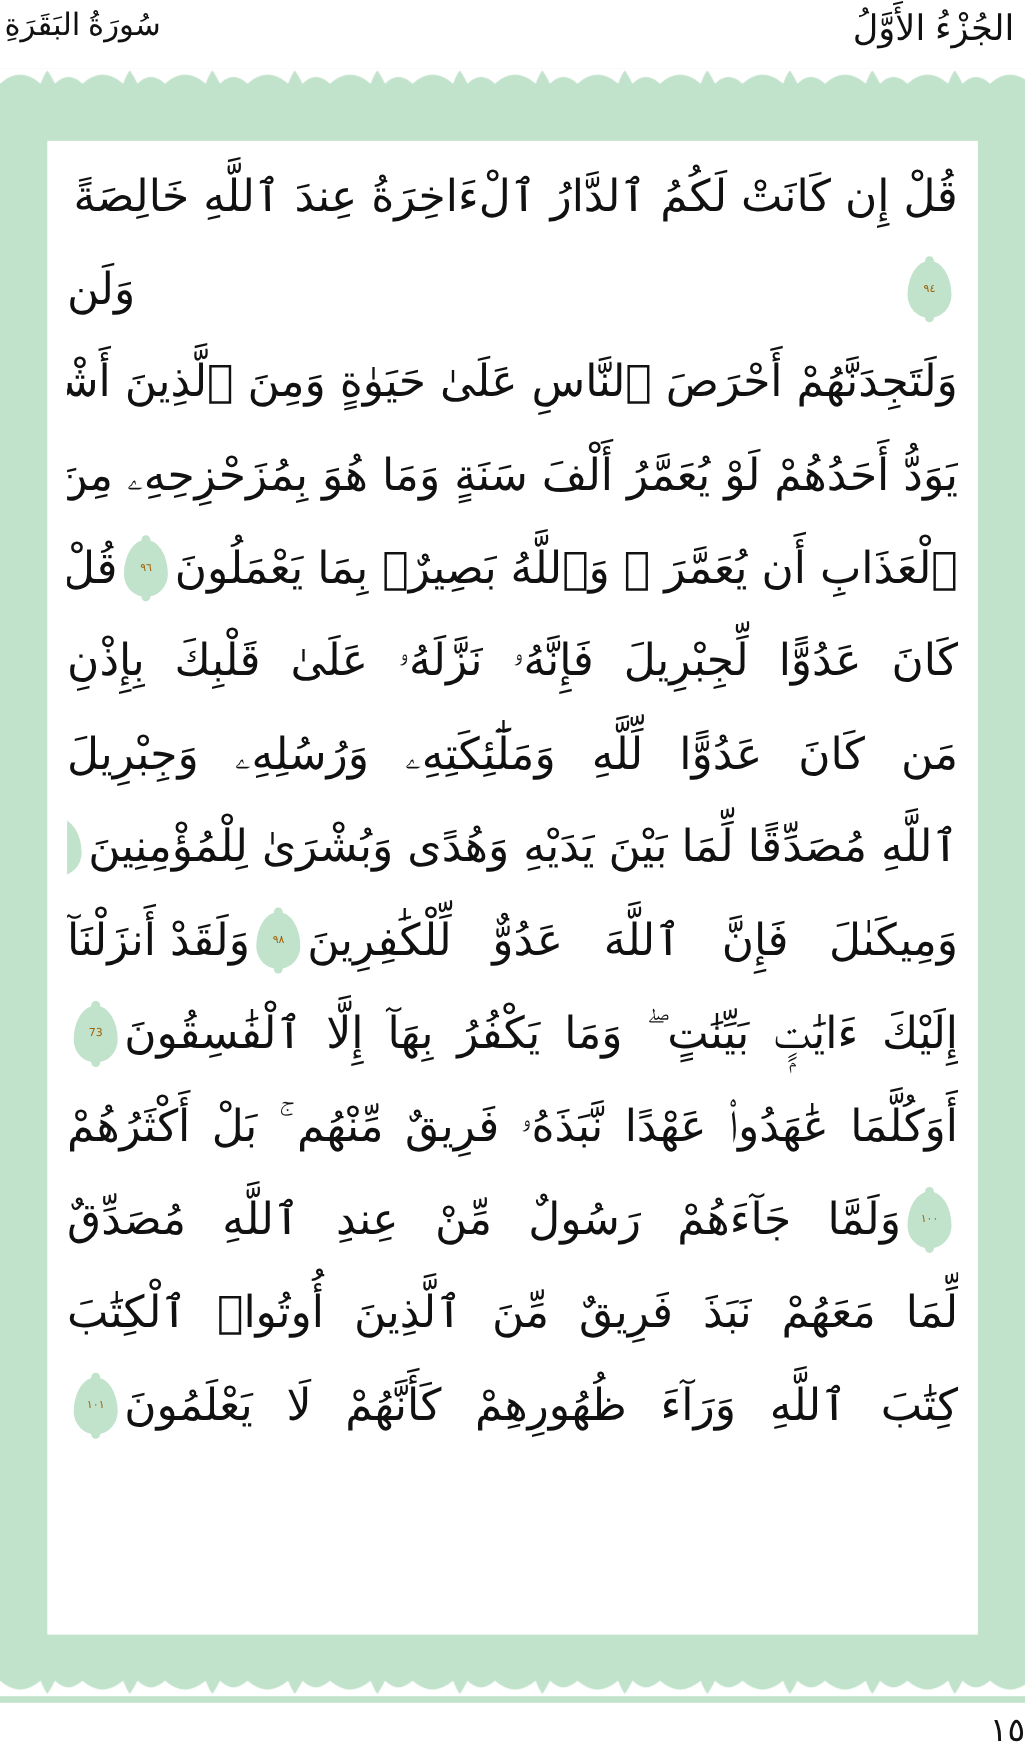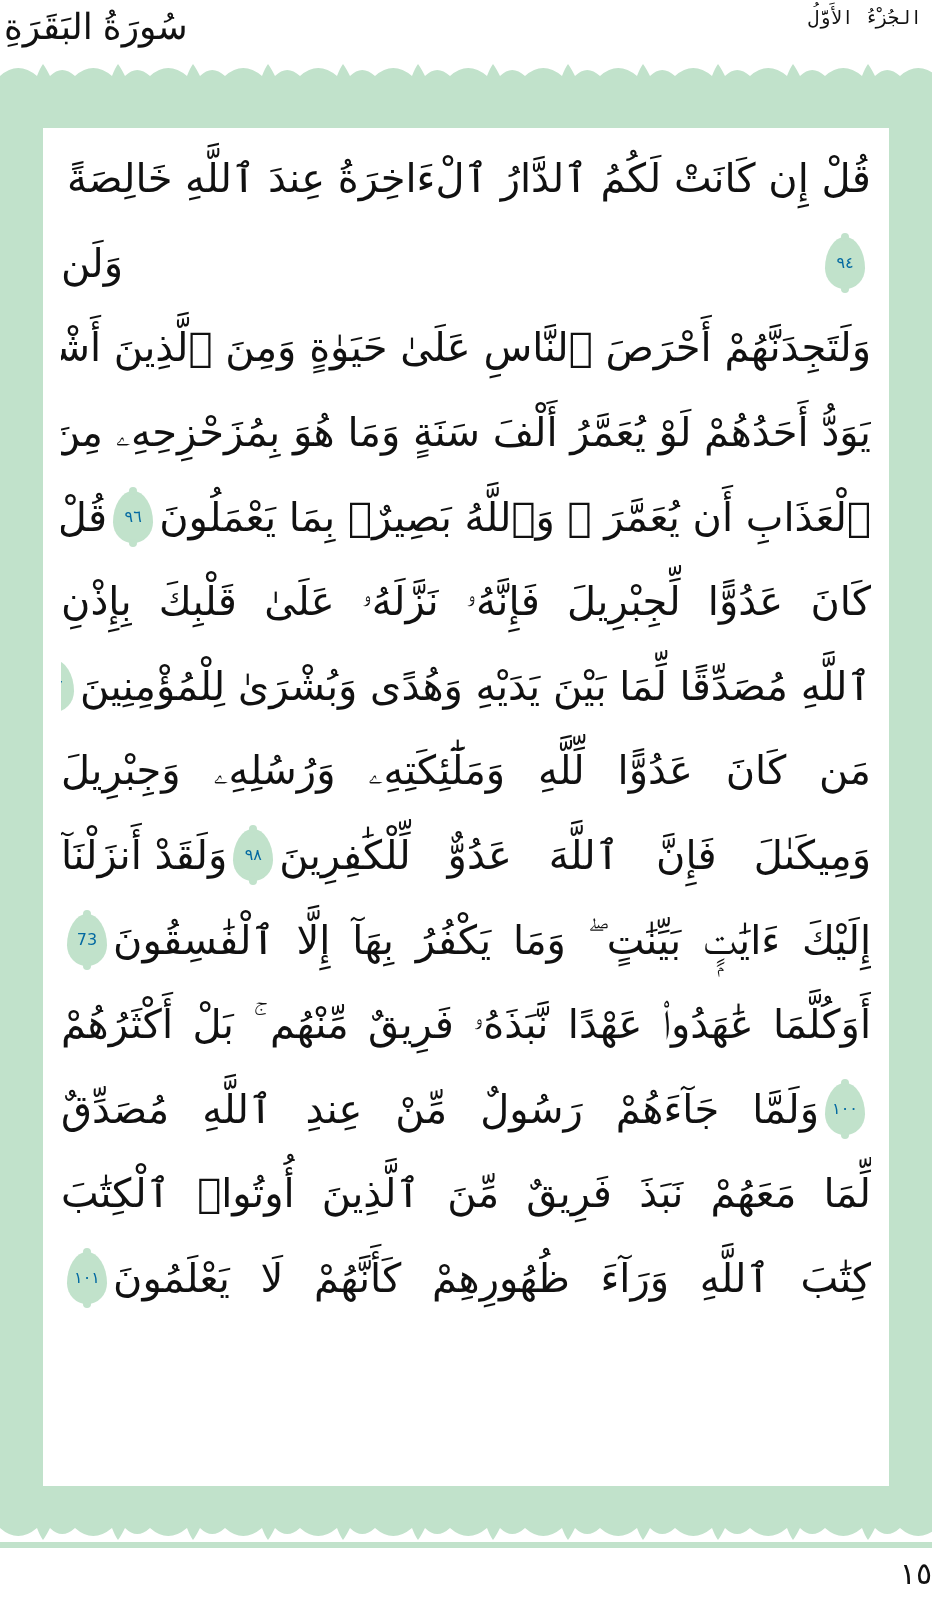--- a/index.html
+++ b/index.html
@@ -19,31 +19,31 @@
     position: absolute;
     top: 0;
     left: 0;
     width: 932px;
     height: 58px;
   }
   .header-juz {
     position: absolute;
     right: 10px;
     top: 6px;
-    font-size: 19px;
-    direction: rtl;
-    font-family: Liberation Mono, monospace;
+    font-size: 32px;
+    direction: rtl;
+    font-family: Liberation Sans, sans-serif;
   }
   .header-surah {
     position: absolute;
     left: 4px;
     top: 6px;
-    font-size: 36px;
-    direction: rtl;
-    font-family: Liberation Sans, sans-serif;
+    font-size: 28px;
+    direction: rtl;
+    font-family: Liberation Serif, serif;
   }
   .frame {
     position: absolute;
     left: 0;
     top: 62px;
     width: 932px;
     height: 1490px;
   }
   .frame svg { position: absolute; left: 0; top: 0; }
   .panel {
@@ -82,22 +82,22 @@
   .ayah-marker {
     flex: 0 0 auto;
     width: 40px;
     height: 52px;
     margin: 0 6px;
     background: #c1e2cb;
     border-radius: 50% 50% 50% 50% / 60% 60% 40% 40%;
     display: inline-flex;
     align-items: center;
     justify-content: center;
-    font-size: 16px;
-    color: #0369a1;
+    font-size: 10px;
+    color: #a16207;
     position: relative;
   }
   .ayah-marker::before,
   .ayah-marker::after {
     content: "";
     position: absolute;
     left: 50%;
     width: 8px;
     height: 8px;
     margin-left: -4px;
@@ -157,25 +157,25 @@
     </div>
     <div class="line">
       <span class="txt">ٱلْعَذَابِ أَن يُعَمَّرَ ۗ وَٱللَّهُ بَصِيرٌۢ بِمَا يَعْمَلُونَ</span>
       <span class="ayah-marker">٩٦</span>
       <span>قُلْ مَن</span>
     </div>
     <div class="line">
       <span class="txt">كَانَ عَدُوًّا لِّجِبْرِيلَ فَإِنَّهُۥ نَزَّلَهُۥ عَلَىٰ قَلْبِكَ بِإِذْنِ</span>
     </div>
     <div class="line">
+      <span class="txt">مَن كَانَ عَدُوًّا لِّلَّهِ وَمَلَٰٓئِكَتِهِۦ وَرُسُلِهِۦ وَجِبْرِيلَ</span>
+    </div>
+    <div class="line">
       <span class="txt">ٱللَّهِ مُصَدِّقًا لِّمَا بَيْنَ يَدَيْهِ وَهُدًى وَبُشْرَىٰ لِلْمُؤْمِنِينَ</span>
       <span class="ayah-marker">٩٧</span>
-    </div>
-    <div class="line">
-      <span class="txt">مَن كَانَ عَدُوًّا لِّلَّهِ وَمَلَٰٓئِكَتِهِۦ وَرُسُلِهِۦ وَجِبْرِيلَ</span>
     </div>
     <div class="line">
       <span class="txt">وَمِيكَىٰلَ فَإِنَّ ٱللَّهَ عَدُوٌّ لِّلْكَٰفِرِينَ</span>
       <span class="ayah-marker">٩٨</span>
       <span>وَلَقَدْ أَنزَلْنَآ</span>
     </div>
     <div class="line">
       <span class="txt">إِلَيْكَ ءَايَٰتٍۭ بَيِّنَٰتٍ ۖ وَمَا يَكْفُرُ بِهَآ إِلَّا ٱلْفَٰسِقُونَ</span>
       <span class="ayah-marker">73</span>
     </div>

